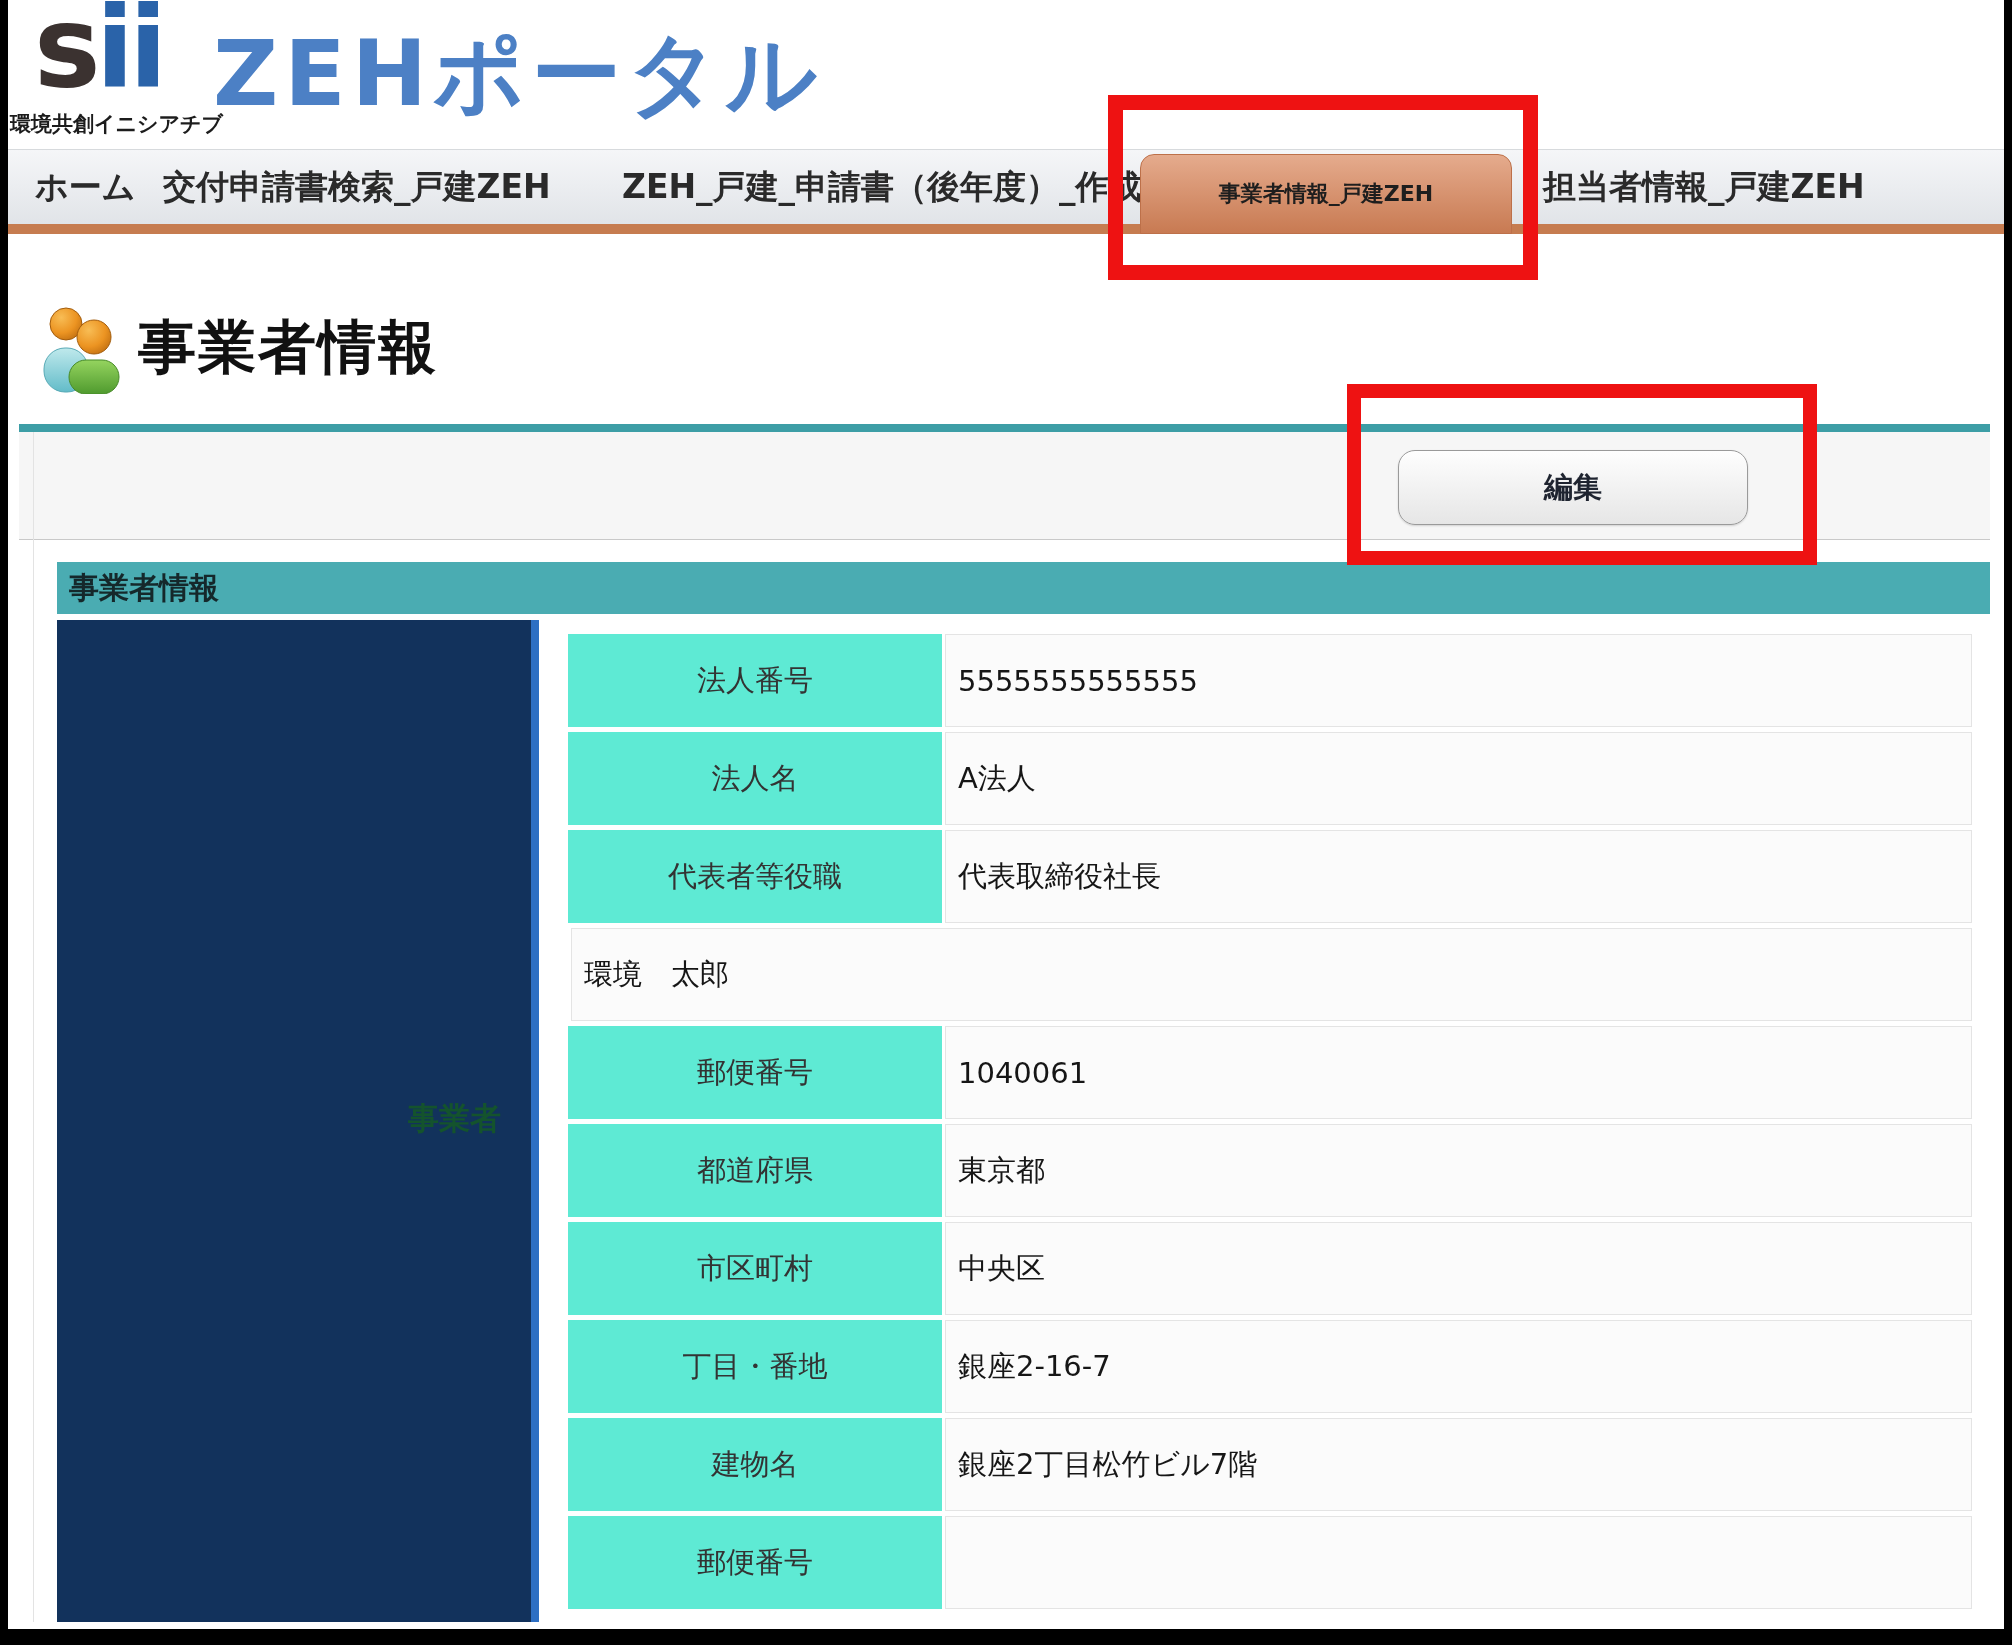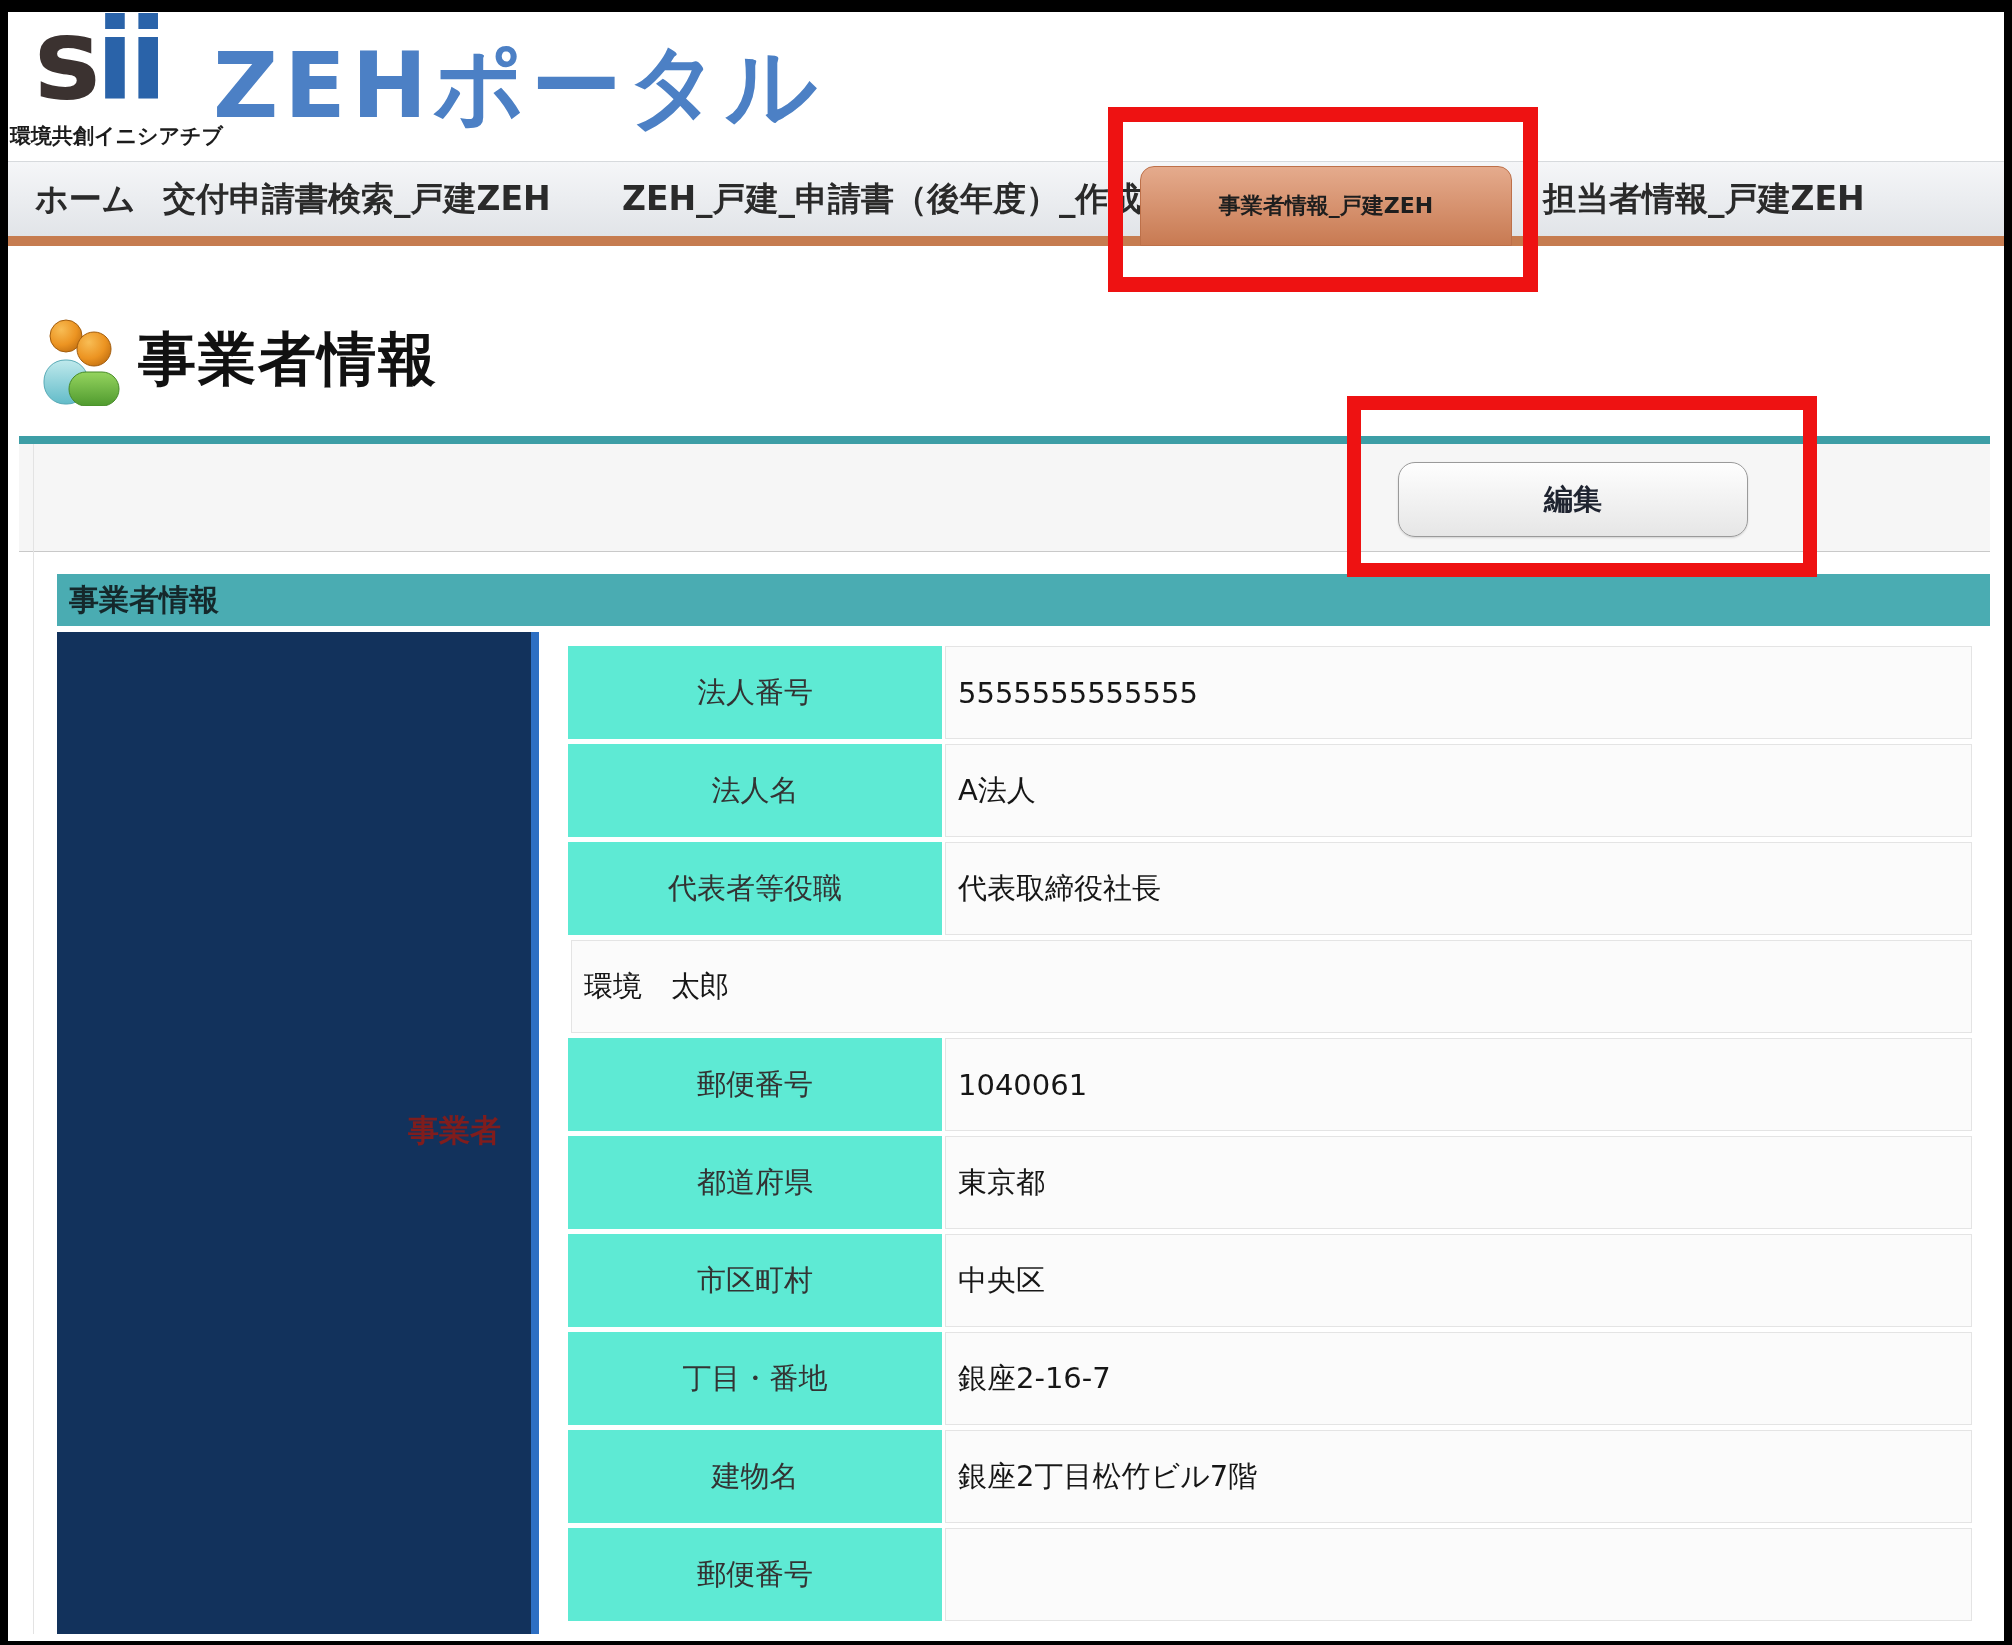--- a/index.html
+++ b/index.html
@@ -1,18 +1,18 @@
 <!DOCTYPE html>
 <html><head>
 <meta charset="utf-8">
 <style>
   html,body{margin:0;padding:0;background:#555;}
   *{box-sizing:border-box;font-family:"DejaVu Sans",sans-serif;}
   .canvas{position:relative;width:2012px;height:1645px;background:#000;margin:0 auto;overflow:hidden;}
-  .page{position:absolute;left:8px;top:12px;width:1996px;height:1629px;background:#ffffff;overflow:hidden;}
+  .page{position:absolute;left:8px;top:0;width:1996px;height:1629px;background:#ffffff;overflow:hidden;}
 
   
   .logo{position:absolute;left:26px;top:-14px;font-size:112px;font-weight:bold;letter-spacing:-5px;line-height:1.1;}
   .logo .s{color:#3b3230;}
   .logo .ii{color:#2a63a9;}
   .tagline{position:absolute;left:2px;top:110px;font-size:21px;font-weight:bold;color:#1c1c1c;white-space:nowrap;}
   .portal-title{position:absolute;left:205px;top:14px;font-size:90px;font-weight:bold;color:#4c80c5;letter-spacing:6px;white-space:nowrap;}
 
   
   .nav{position:absolute;left:0;top:149px;width:100%;height:75px;background:linear-gradient(#f5f6f8,#e1e4e8);border-top:1px solid #d7dadd;}
@@ -38,21 +38,21 @@
   .left-faint-line{position:absolute;left:25px;top:432px;width:1px;height:1190px;background:#e3e3e3;}
   .edit-btn{position:absolute;left:1390px;top:450px;width:350px;height:75px;border:1px solid #9a9a9a;border-radius:17px;
     background:linear-gradient(#fefefe,#e6e6e6);display:flex;align-items:center;justify-content:center;
     font-size:29px;font-weight:bold;color:#1f2430;cursor:pointer;box-shadow:0 1px 2px rgba(0,0,0,0.15);}
 
   
   .section-bar{position:absolute;left:49px;top:562px;width:1933px;height:52px;background:#4aacb2;display:flex;align-items:center;
     padding-left:12px;font-size:30px;font-weight:bold;color:#15282b;}
   .navy-col{position:absolute;left:49px;top:620px;width:474px;height:1002px;background:#12325c;}
   .navy-strip{position:absolute;left:523px;top:620px;width:8px;height:1002px;background:#2d6fc3;}
-  .group-label{position:absolute;left:49px;top:1098px;width:444px;text-align:right;font-size:31px;font-weight:bold;color:#7f1d1d;padding-left:6px;}
+  .group-label{position:absolute;left:49px;top:1098px;width:444px;text-align:right;font-size:31px;font-weight:bold;color:#14532d;padding-left:6px;}
 
   
   .rows{position:absolute;left:560px;top:634px;width:1404px;}
   .row{display:flex;height:93px;margin-bottom:5px;}
   .cell-label{width:374px;background:#5eead4;display:flex;align-items:center;justify-content:center;
     font-size:29px;color:#333;white-space:nowrap;}
   .cell-value{flex:1;margin-left:3px;background:#fbfbfb;border:1px solid #e4e4e4;display:flex;align-items:center;
     padding-left:12px;font-size:29px;color:#161616;white-space:nowrap;}
 </style>
 </head>

